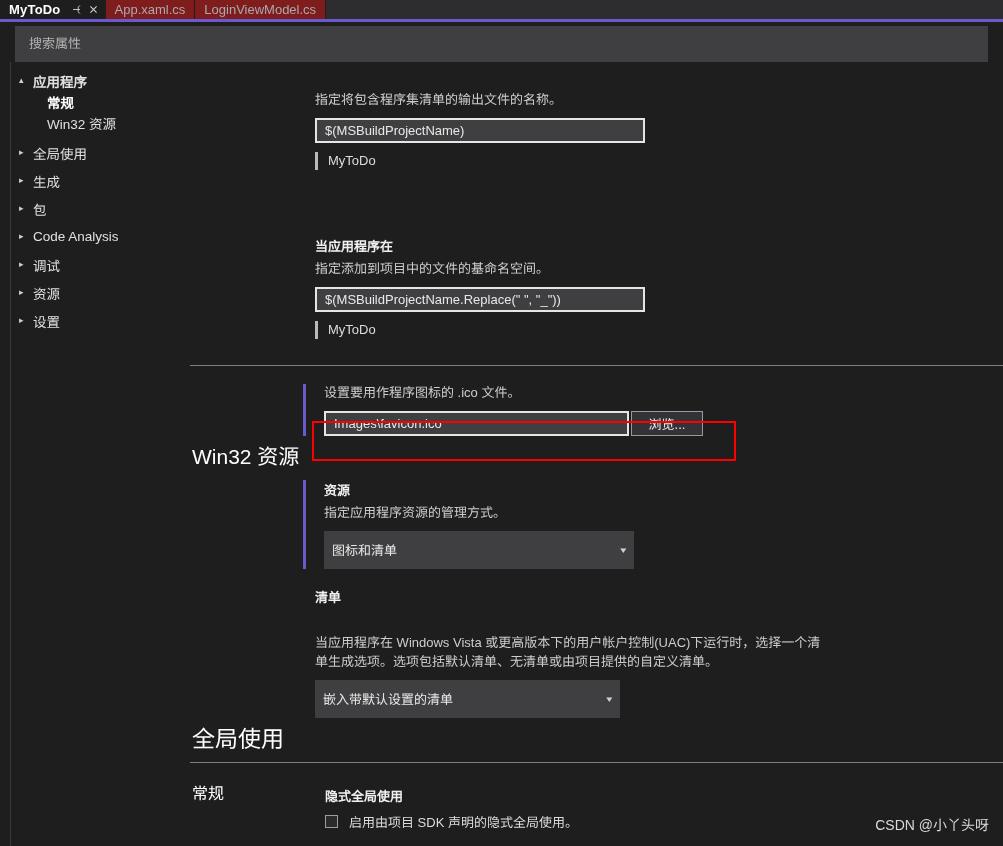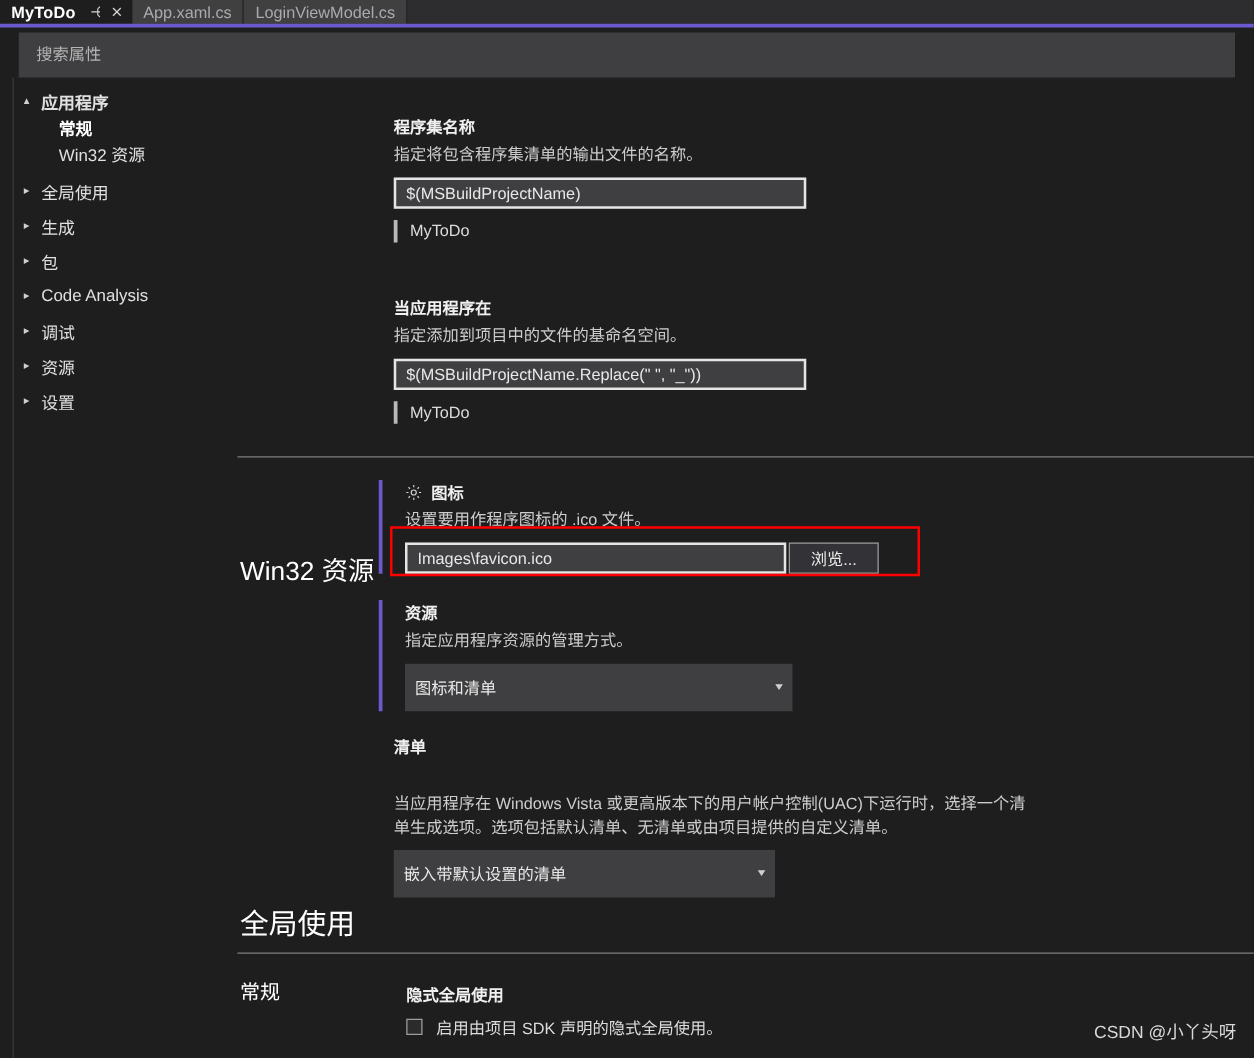--- a/index.html
+++ b/index.html
@@ -23,21 +23,21 @@
     background: #2d2d30;
     display: flex;
     align-items: stretch;
   }
   .tab {
     display: flex;
     align-items: center;
     padding: 0 9px;
     font-size: 13px;
     color: #a9a9b0;
-    background: #404040;
+    background: #7f1d1d;
     border-right: 1px solid #1e1e1e;
     white-space: nowrap;
     cursor: default;
   }
   .tab.active {
     background: #1e1e1e;
     color: #ffffff;
     font-weight: bold;
     padding-right: 4px;
   }
@@ -353,21 +353,20 @@
   <div class="nav-row">
     <span class="nav-arrow">▸</span>
     <span>设置</span>
   </div>
 
 </div>
 
 <div id="content">
 
   <div style="position:absolute; left:125px; top:29px; width:330px;">
-    <div class="fld-label">程序集名称</div>
     <div class="fld-desc">指定将包含程序集清单的输出文件的名称。</div>
     <div class="txtbox">
       <input type="text" value="$(MSBuildProjectName)" style="">
     </div>
     <div class="preview">
       <span>MyToDo</span>
     </div>
   </div>
 
   <div style="position:absolute; left:125px; top:174px; width:330px;">
@@ -379,27 +378,20 @@
     <div class="preview">
       <span>MyToDo</span>
     </div>
   </div>
 
   <div class="rule" style="position:absolute; left:0px; top:303px; width:813px;"></div>
 
   <div class="sect-title" style="position:absolute; left:2px; top:378px;">Win32 资源</div>
 
   <div class="grp" style="position:absolute; left:113px; top:322px; width:450px;">
-    <div class="grp-head">
-      <svg class="gear" viewBox="0 0 16 16" fill="none" stroke="currentColor" stroke-width="1.1">
-        <circle cx="8" cy="8" r="2.3"></circle>
-        <path d="M8 1.2v2M8 12.8v2M1.2 8h2M12.8 8h2M3.2 3.2l1.4 1.4M11.4 11.4l1.4 1.4M12.8 3.2l-1.4 1.4M4.6 11.4l-1.4 1.4"></path>
-      </svg>
-      <span class="fld-label">图标</span>
-    </div>
     <div class="fld-desc">设置要用作程序图标的 .ico 文件。</div>
     <div style="display:flex; align-items:center; gap:2px;">
       <div class="txtbox" style="width:305px;">
         <input type="text" value="Images\favicon.ico" style="">
       </div>
       <div class="browse-btn">浏览...</div>
     </div>
   </div>
 
   <div id="icon-highlight" style="left:122px; top:359px; width:424px; height:40px;"></div>

